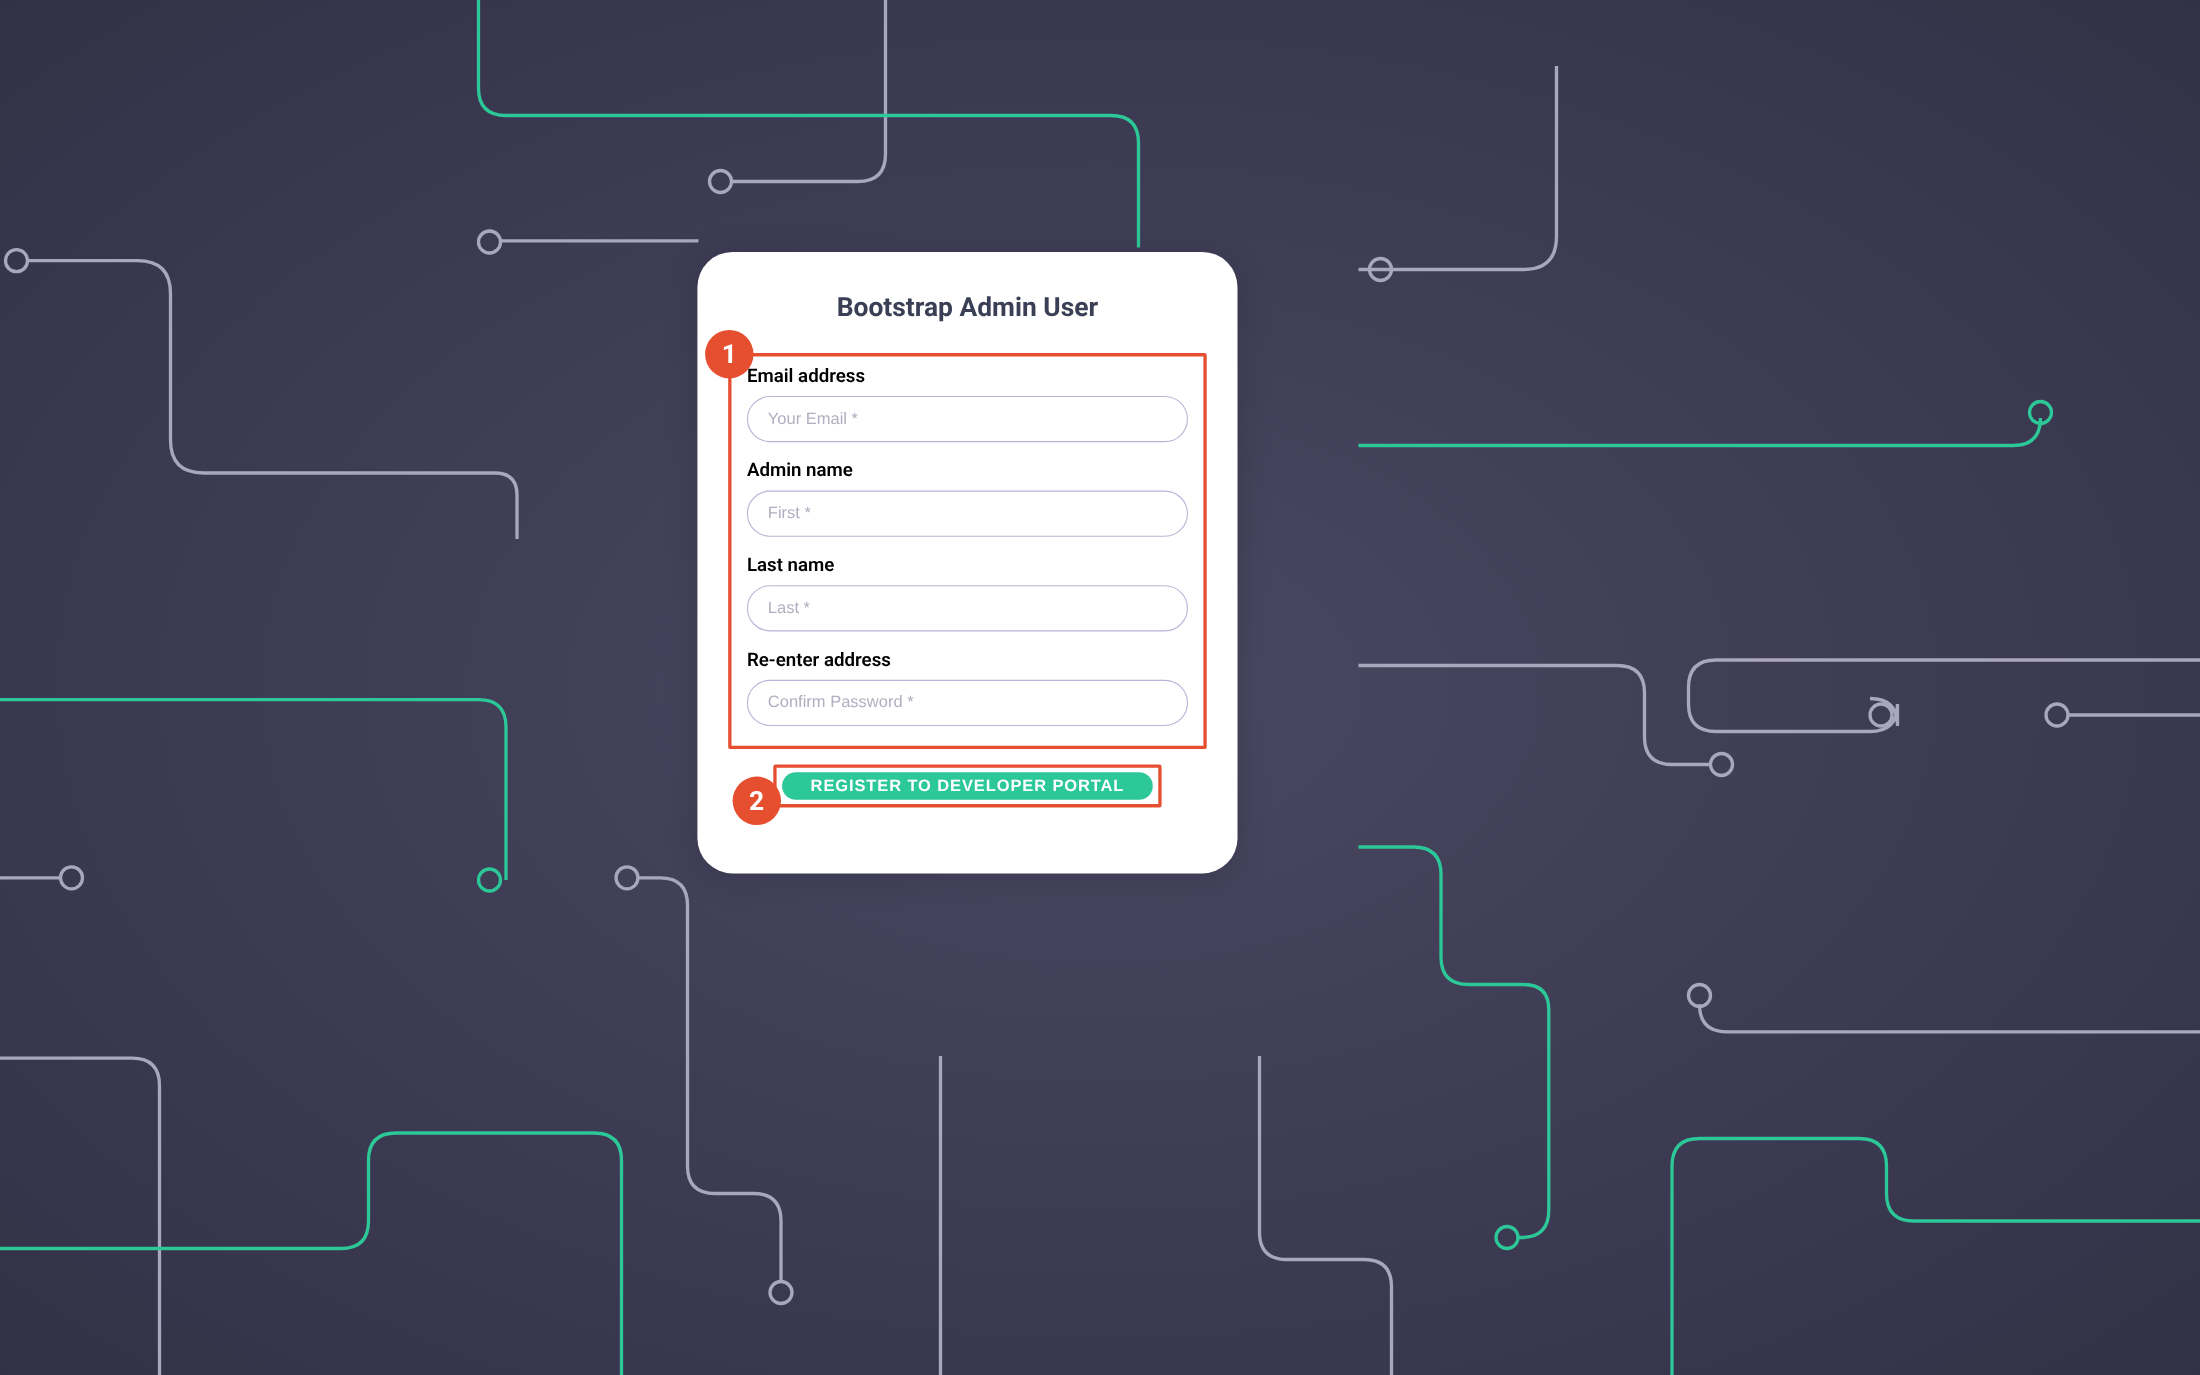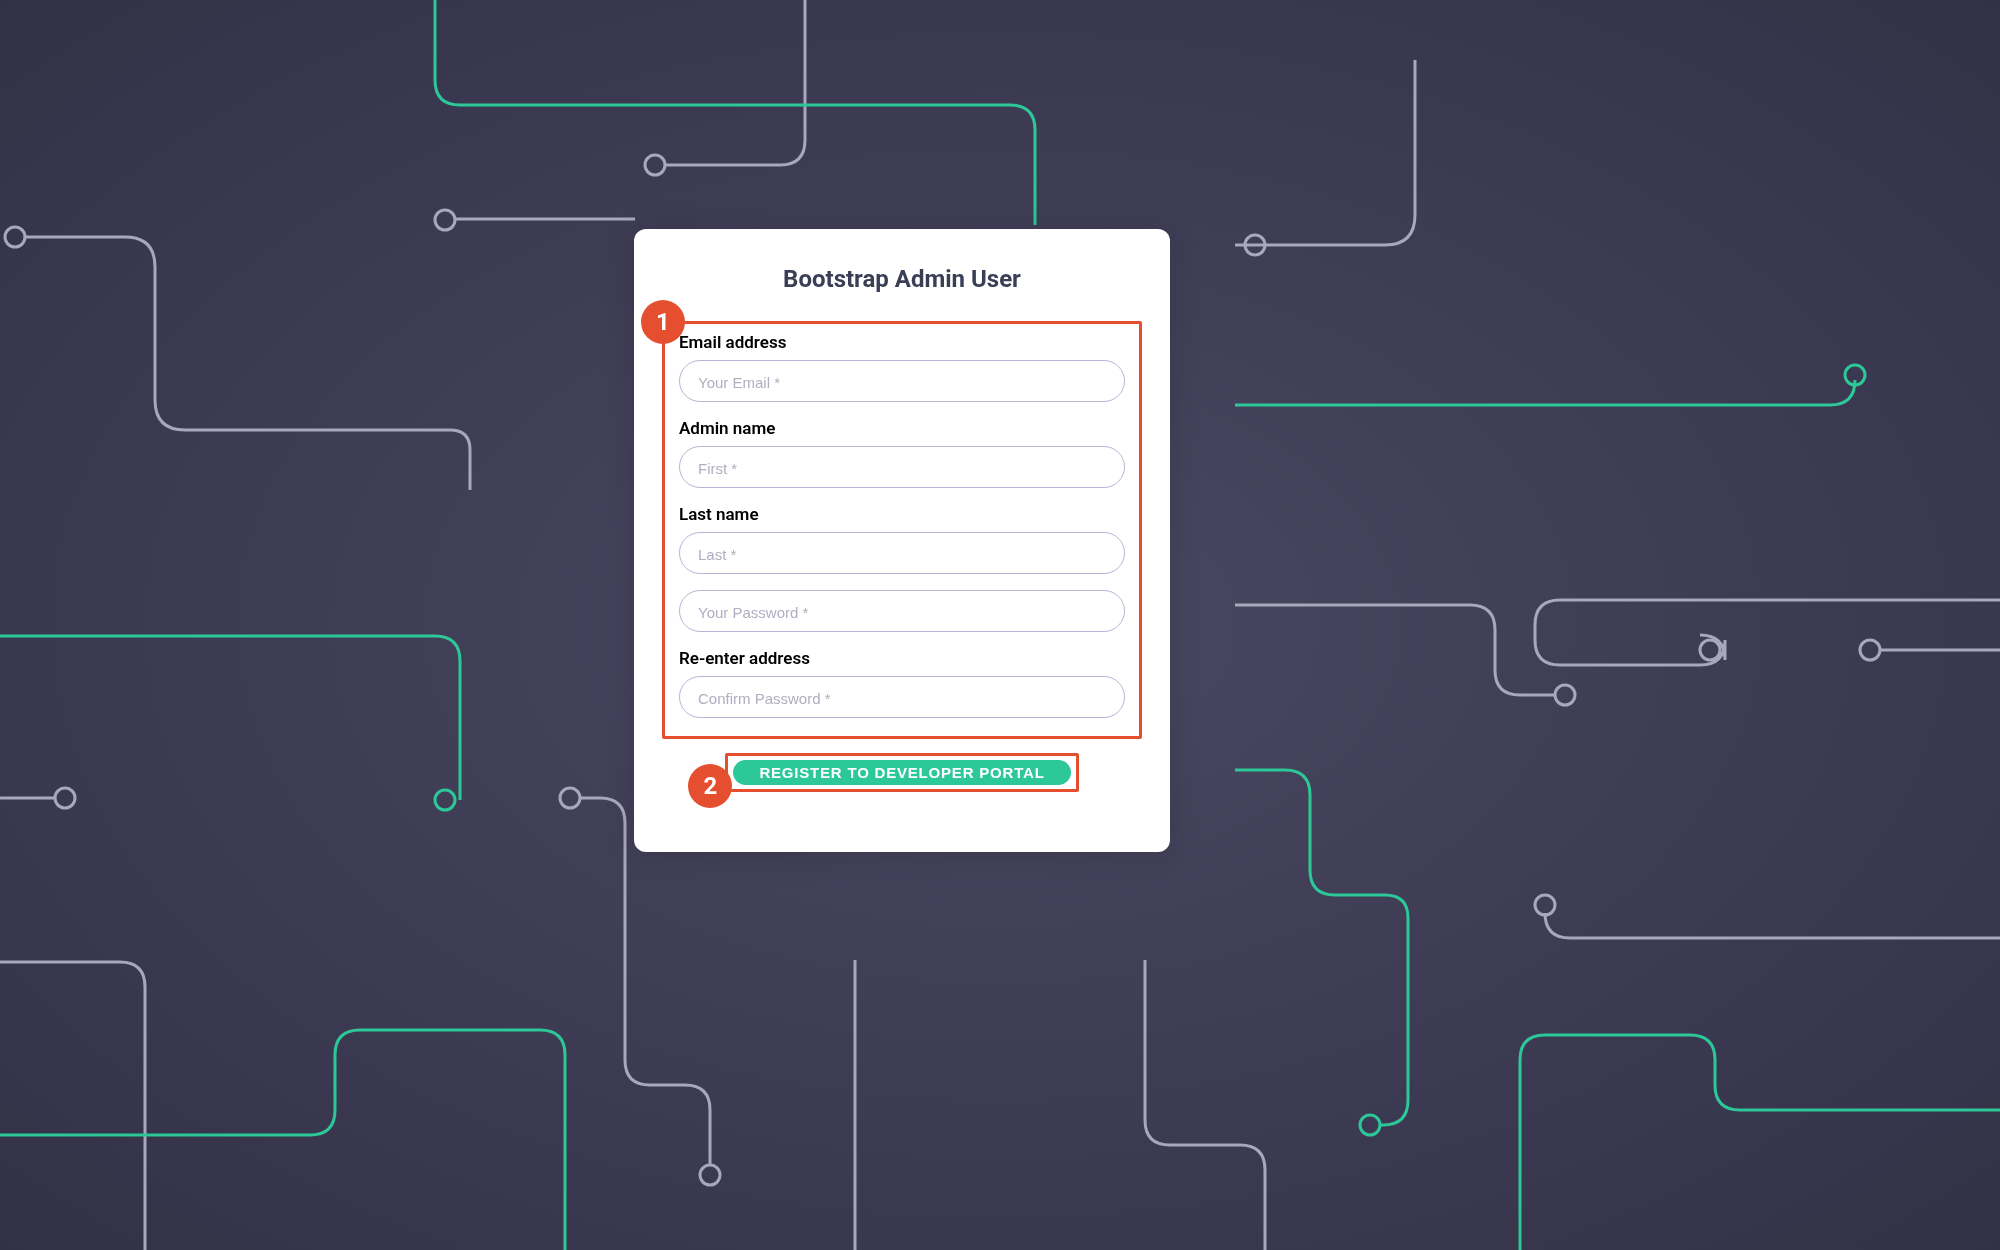--- a/index.html
+++ b/index.html
@@ -18,23 +18,23 @@
       left: 0;
       width: 2000px;
       height: 1250px;
       pointer-events: none;
     }
     
     .card {
       position: absolute;
       left: 634px;
       top: 229px;
-      width: 536px;
+      width: 491px;
       background: #fff;
-      border-radius: 12px;
+      border-radius: 32px;
       padding: 36px 28px 60px 28px;
       box-shadow: 0 4px 30px rgba(0,0,0,0.15);
     }
     
     .card-title {
       text-align: center;
       font-size: 24px;
       font-weight: 700;
       color: #3a3f55;
       margin-bottom: 28px;
@@ -59,21 +59,21 @@
       color: #000000;
       margin-bottom: 8px;
     }
     
     .form-input {
       width: 100%;
       height: 42px;
       border: 1px solid #b8b5d6;
       border-radius: 21px;
       padding: 0 18px;
-      font-size: 21px;
+      font-size: 12px;
       color: #555;
       background: #fff;
       outline: none;
     }
     .form-input::placeholder {
       color: #b0aec0;
       font-size: 15px;
     }
     
     .button-area {
@@ -192,21 +192,20 @@
       <label class="form-label">Admin name</label>
       <input class="form-input" type="text" placeholder="First *" style="">
     </div>
 
     <div class="form-group">
       <label class="form-label">Last name</label>
       <input class="form-input" type="text" placeholder="Last *" style="">
     </div>
 
     <div class="form-group">
-      <input class="form-input" type="password" placeholder="Your Password *" style="">
     </div>
 
     <div class="form-group">
       <label class="form-label">Re-enter address</label>
       <input class="form-input" type="password" placeholder="Confirm Password *" style="">
     </div>
   </div>
 
   <div class="button-area">
     <div class="button-wrap">

